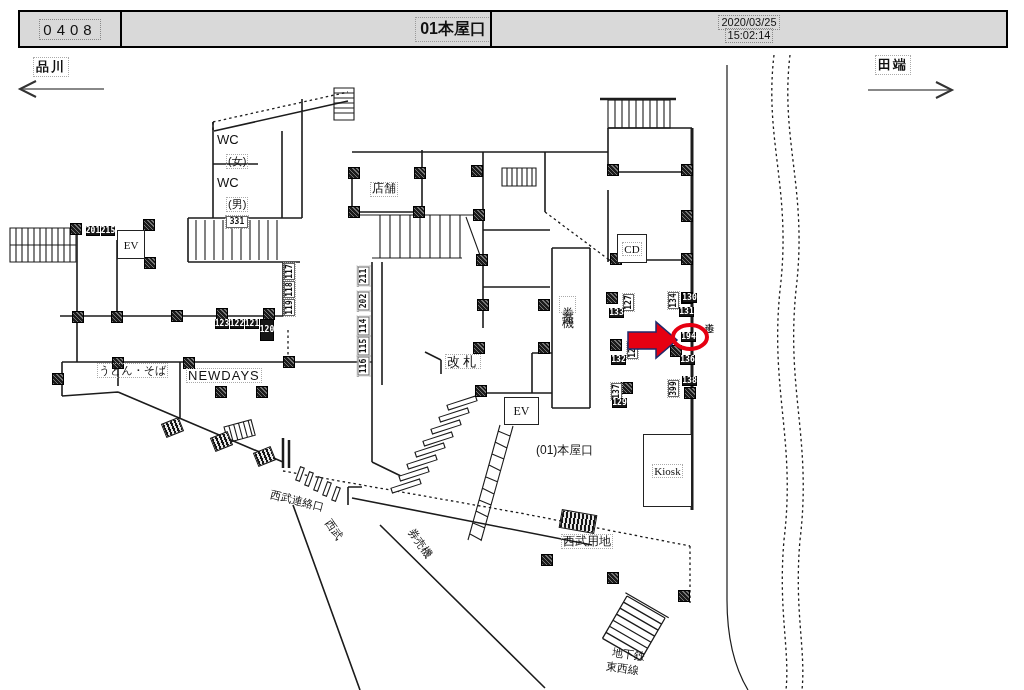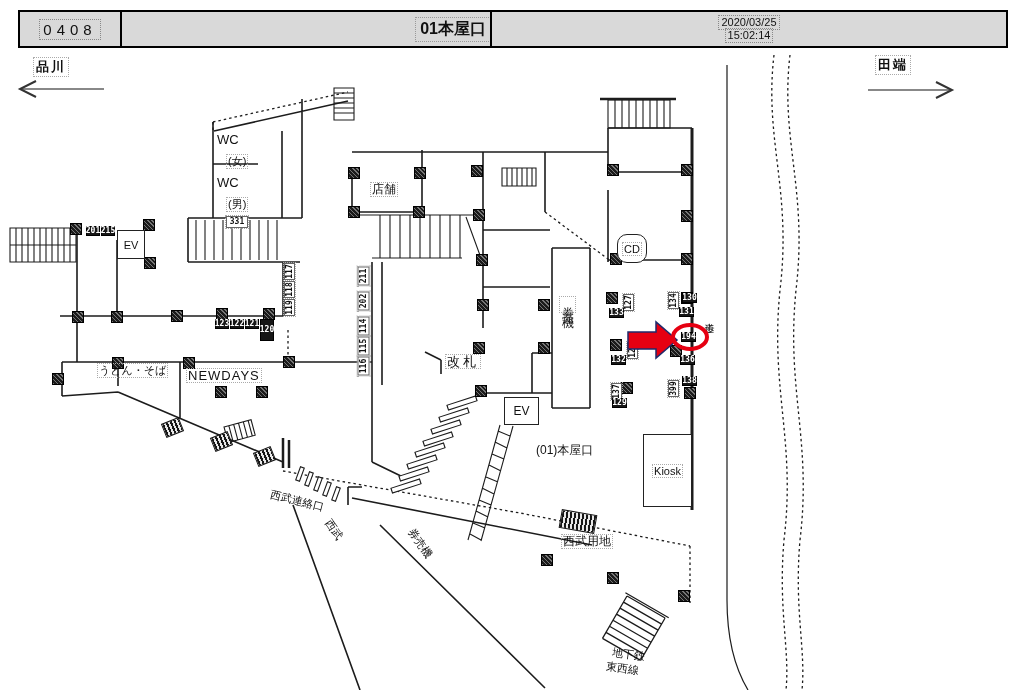--- a/index.html
+++ b/index.html
@@ -18,21 +18,21 @@
   .h-code span{font-size:15px;letter-spacing:5px;outline:1px dotted #888;padding:1px 3px;}
   .h-exit{width:368px;font-size:16px;font-weight:bold;justify-content:flex-end;}
   .h-exit span{outline:1px dotted #999;padding:1px 4px;}
   .h-dt{flex:1;flex-direction:column;font-size:11px;line-height:13px;}
   .h-dt span{outline:1px dotted #888;padding:0 2px;}
   
   .lbl{position:absolute;font-size:11px;line-height:13px;white-space:nowrap;z-index:4;}
   .dotbox{outline:1px dotted #aaa;padding:0 1px;}
   .vlbl{writing-mode:vertical-rl;text-orientation:upright;}
   .boxlbl{position:absolute;background:#fff;border:1.5px solid #222;display:flex;
-          align-items:center;justify-content:center;z-index:3;font-size:11px;}
+          align-items:center;justify-content:center;z-index:3;font-size:11px;font-family:Liberation Serif, serif;}
   
   .tag{position:absolute;font:bold 8px "DejaVu Sans Mono",monospace;text-align:center;z-index:5;
        display:flex;align-items:center;justify-content:center;box-sizing:border-box;}
   .tag.dark{background:#161616;color:#fff;border:1px solid #000;}
   .tag.light{background:#fff;color:#111;border:1px solid #666;outline:1px dotted #aaa;}
   .tag.vert{transform:rotate(-90deg);}
   .marker{position:absolute;width:10px;height:10px;background:#1b1b1b;border:1px solid #000;z-index:2;
           background-image:repeating-linear-gradient(45deg,rgba(255,255,255,.4) 0 1px,transparent 1px 3px);}
   .hatch{position:absolute;border:1px solid #111;z-index:2;
          background:repeating-linear-gradient(90deg,#161616 0 2px,#e8e8e8 2px 4px);}
@@ -131,32 +131,32 @@
       <path d="M936,82 L952,90 L936,98" stroke="#333" stroke-width="2" fill="none"></path>
     </g>
   </svg>
 
   <div class="boxlbl" style="left:117px;top:230px;width:26px;height:27px;">
       <span>EV</span>
     </div>
   <div class="boxlbl" style="left:504px;top:397px;width:33px;height:26px;font-size:12px;">
       <span>EV</span>
     </div>
-  <div class="boxlbl" style="left:617px;top:234px;width:28px;height:27px;border-radius:10px;">
+  <div class="boxlbl" style="left:617px;top:234px;width:28px;height:27px;">
       <span class="dotbox">CD</span>
     </div>
   <div class="boxlbl" style="left:643px;top:434px;width:47px;height:71px;border-width:1.5px;">
       <span class="dotbox">Kiosk</span>
     </div>
 
   <div class="lbl" style="left:217px;top:133px;font-size:13px;">WC</div>
   <div class="lbl dotbox" style="left:227px;top:155px;">(女)</div>
   <div class="lbl" style="left:217px;top:176px;font-size:13px;">WC</div>
   <div class="lbl dotbox" style="left:227px;top:198px;">(男)</div>
-  <div class="lbl dotbox" style="left:371px;top:183px;font-size:12px;">店舗</div>
+  <div class="lbl dotbox" style="left:371px;top:183px;font-size:12px;font-family:Liberation Mono, monospace;">店舗</div>
   <div class="lbl dotbox" style="left:446px;top:355px;font-size:13px;letter-spacing:3px;">改札</div>
   <div class="lbl vlbl dotbox" style="left:560px;top:297px;font-size:12px;letter-spacing:5px;">券売機</div>
   <div class="lbl" style="left:536px;top:444px;font-size:12px;">(01)本屋口</div>
   <div class="lbl vlbl" style="left:703px;top:315px;font-size:10px;">歩道</div>
   <div class="lbl dotbox" style="left:98px;top:364px;">うどん・そば</div>
   <div class="lbl dotbox" style="left:187px;top:369px;font-size:13px;letter-spacing:1px;">NEWDAYS</div>
   <div class="lbl" style="left:272px;top:488px;transform:rotate(14deg);transform-origin:left top;">西武連絡口</div>
   <div class="lbl" style="left:333px;top:517px;transform:rotate(55deg);transform-origin:left top;">西武</div>
   <div class="lbl" style="left:416px;top:526px;transform:rotate(55deg);transform-origin:left top;">券売機</div>
   <div class="lbl dotbox" style="left:562px;top:535px;font-size:12px;">西武用地</div>

